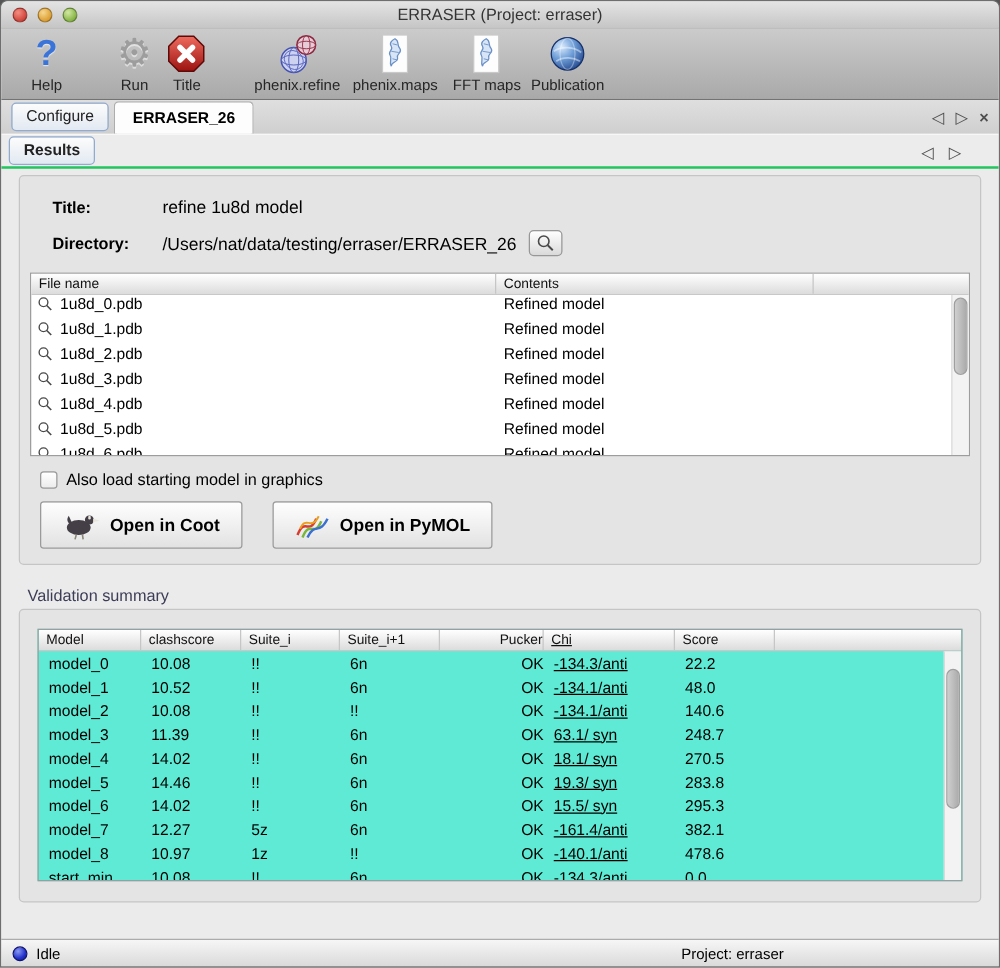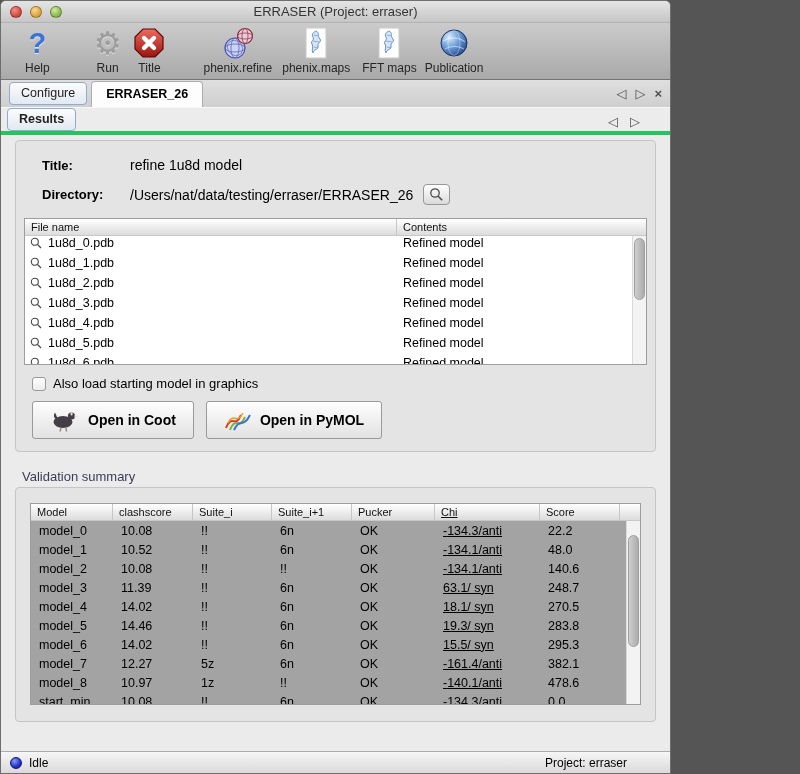--- a/index.html
+++ b/index.html
@@ -1,18 +1,18 @@
 <!DOCTYPE html>
 <html><head>
 <meta charset="utf-8">
 <style>
   * { margin:0; padding:0; box-sizing:border-box; }
   html,body { width:800px; height:774px; }
   body { font-family:"Liberation Sans", sans-serif; background:#555; }
-  .window{ position:relative; width:671px; height:774px; background:#ebebeb;
+  .window{ position:relative; width:800px; height:774px; background:#ebebeb;
     border:1px solid #6e6e6e; border-radius:6px 6px 0 0; overflow:hidden;
     display:flex; flex-direction:column; }
 
   
   .titlebar{ height:22px; background:linear-gradient(#e4e4e4,#c6c6c6);
     border-bottom:1px solid #b2b2b2; position:relative; flex:0 0 auto; }
   .title{ text-align:center; font-size:13px; color:#343434; line-height:21px; }
   .lights{ position:absolute; left:9px; top:5px; display:flex; gap:8px; }
   .light{ width:12px; height:12px; border-radius:50%; border:1px solid rgba(0,0,0,.3); }
   .light.red{ background:radial-gradient(circle at 35% 30%, #f58e82, #d0453c 70%); }
@@ -30,21 +30,21 @@
 
   
   .tabbar{ height:28px; background:linear-gradient(#dfdfdf,#cfcfcf); border-bottom:1px solid #f7f7f7;
     display:flex; align-items:flex-end; padding-left:8px; position:relative; flex:0 0 auto;}
   .tab-plain{ font-size:12.5px; color:#222; padding:3px 11px 4px; margin-bottom:2px;
     border:1px solid #90abcf; border-radius:4px; background:linear-gradient(#fcfcfc,#e2e9f2); }
   .tab-active{ font-size:12.5px; font-weight:bold; color:#000; padding:5px 14px 6px; margin-left:4px;
     border:1px solid #adadad; border-bottom:none; border-radius:4px 4px 0 0; background:#fdfdfd; }
   .tabnav{ position:absolute; right:8px; top:6px; display:flex; gap:9px; font-size:13px; color:#4e4e4e; }
   .tabnav span{ cursor:default; }
-  .subtabbar{ height:27px; background:#ececec; border-bottom:4px solid #22c55e;
+  .subtabbar{ height:27px; background:#ececec; border-bottom:2px solid #22c55e;
     display:flex; align-items:center; padding-left:6px; position:relative; flex:0 0 auto;}
   .subnav{ position:absolute; right:30px; top:6px; display:flex; gap:12px; font-size:13px; color:#4e4e4e;}
 
   
   .content{ flex:1 1 auto; padding:5px 14px 0; overflow:hidden; background:#ebebeb; }
   .seclabel{ font-size:13px; color:#3c3c58; margin:4px 0 3px 7px; }
   .group{ border:1px solid #c5c5c5; border-radius:4px; background:#e4e4e4; padding:9px 8px 12px; }
 
   .field-row{ display:flex; align-items:center; margin:7px 0 0 18px; }
   .flabel{ font-weight:bold; font-size:13px; color:#000; width:88px; }
@@ -61,30 +61,30 @@
   .ft-c1{ width:372px; flex:0 0 auto; } .ft-c2{ width:254px; flex:0 0 auto; } .ft-c3{ flex:1 1 auto; border-right:none !important; }
   .ft-row{ display:flex; height:20px; align-items:flex-start; font-size:12.5px; color:#000; }
   .ft-row .ft-c1{ display:flex; align-items:center; padding-left:5px; gap:6px; }
   .ft-row .ft-c2{ padding-left:6px; }
   .vscroll{ position:absolute; top:17px; right:0; bottom:0; width:14px; background:#f3f3f3; border-left:1px solid #dadada; }
   .vthumb{ position:absolute; left:1px; right:1px; border-radius:7px;
     background:linear-gradient(90deg,#cfcfcf,#ababab); border:1px solid #9f9f9f; }
 
   .check-row{ display:flex; align-items:center; gap:7px; margin:11px 0 0 8px; font-size:13px; color:#000;}
   .checkbox{ width:14px; height:14px; border:1px solid #9a9a9a; border-radius:3px; background:linear-gradient(#ffffff,#ececec); }
-  .btn-row{ display:flex; gap:12px; margin:10px 0 0 8px; }
+  .btn-row{ display:flex; gap:24px; margin:10px 0 0 8px; }
   .bigbtn{ height:38px; padding:0 17px; border:1px solid #9a9a9a; border-radius:3px;
     background:linear-gradient(#fefefe,#e2e2e2); display:flex; align-items:center; gap:8px;
     font-size:14px; font-weight:bold; color:#000; font-family:"Liberation Sans", sans-serif; }
 
   
   .group2{ padding:13px 10px 16px; }
-  .valtable{ position:relative; height:202px; margin:2px 4px 0; border:1px solid #9d9d9d; background:#a3a3a3; overflow:hidden;}
+  .valtable{ position:relative; height:202px; margin:2px 4px 0; border:1px solid #9d9d9d; background:#5eead4; overflow:hidden;}
   .vc0{width:82px;} .vc1{width:80px;} .vc2{width:79px;} .vc3{width:80px;}
-  .vc4{width:83px;} .vc5{width:105px;text-decoration:underline;} .vc6{width:80px;} .vc7{flex:1 1 auto; border-right:none !important;}
+  .vc4{width:83px;text-align:right;} .vc5{width:105px;text-decoration:underline;} .vc6{width:80px;} .vc7{flex:1 1 auto; border-right:none !important;}
   .valtable .thead > div{ flex:0 0 auto; }
   .valtable .thead > .vc7{ flex:1 1 auto; }
   .vt-row{ display:flex; height:19px; align-items:center; font-size:12.5px; color:#000; }
   .vt-row > div{ flex:0 0 auto; padding-left:8px; }
   .vt-row > .vc7{ flex:1 1 auto; }
 
   
   .statusbar{ flex:0 0 auto; height:22px; border-top:1px solid #ababab;
     background:linear-gradient(#f6f6f6,#dadada); position:relative; display:flex; align-items:center; }
   .sphere{ width:12px; height:12px; border-radius:50%; margin:0 7px 0 9px;

